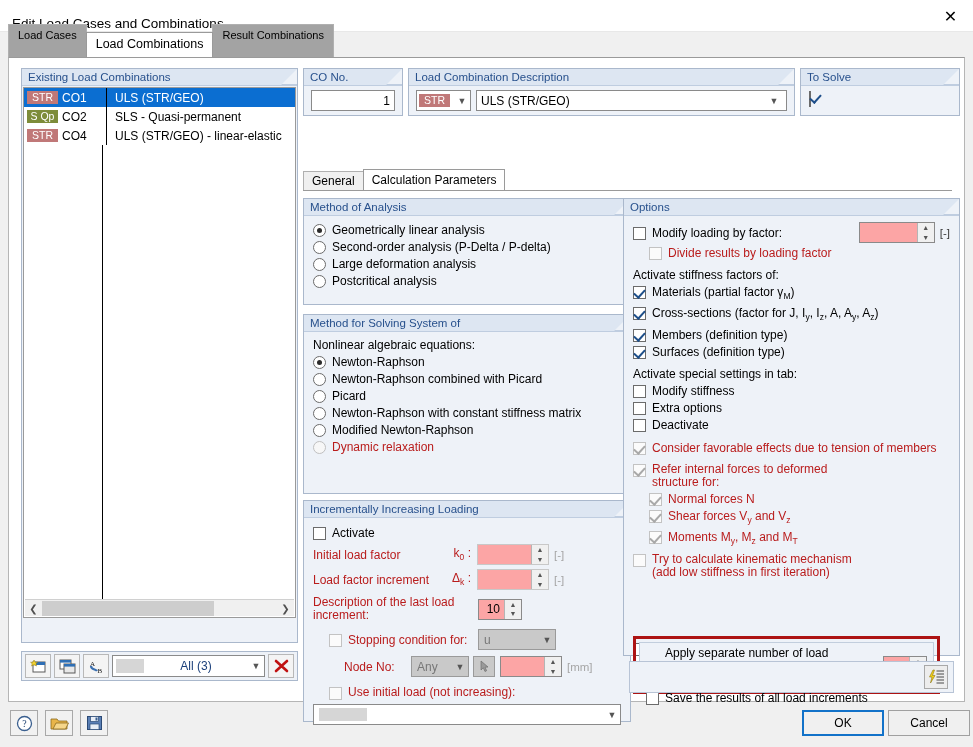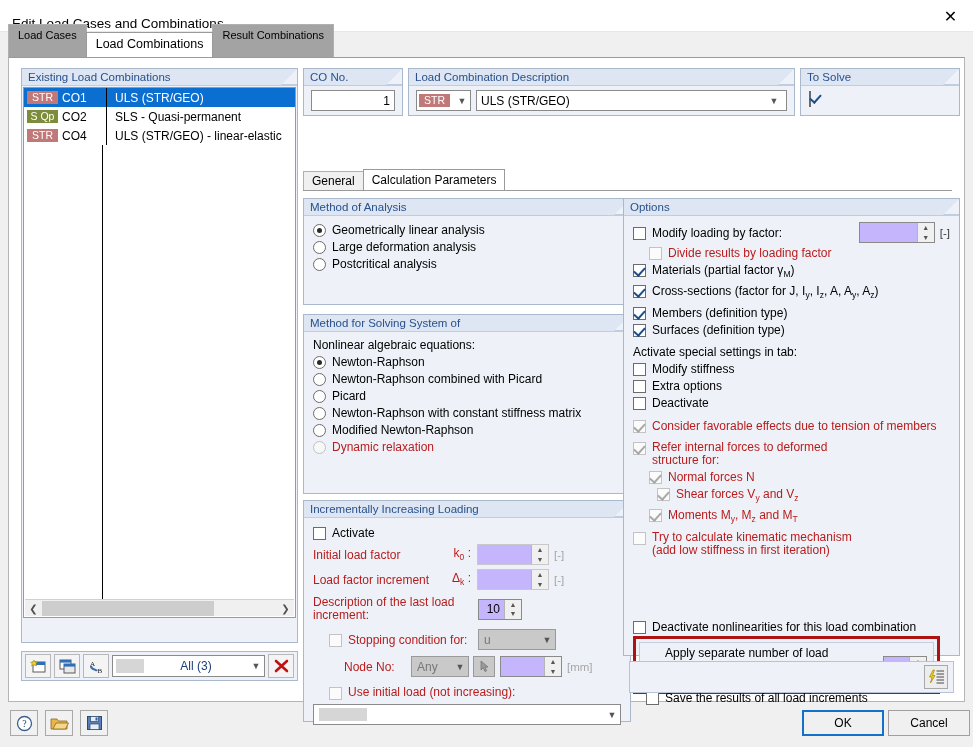--- a/index.html
+++ b/index.html
@@ -186,21 +186,21 @@
     content:""; position:absolute; left:2px; top:0px; width:5px; height:9px;
     border:solid #1e4f8a; border-width:0 2px 2px 0; transform:rotate(42deg);
   }
   .chk.dis { border-color:#c3c3c3; background:#fbfbfb; }
   .chk.dis.on::after { border-color:#a9a9a9; }
   .dim { color:#b91c1c; }
   .lbl { line-height:14px; }
   .sub { font-size:8.5px; vertical-align:sub; }
 
   
-  .spin { display:flex; height:21px; border:1px solid #8a8a8a; background:#c4b5fd; }
+  .spin { display:flex; height:21px; border:1px solid #8a8a8a; background:#fca5a5; }
   .spin > .sv { flex:1; text-align:right; padding:0 4px; line-height:19px; font-size:12px;}
   .spin > .sbtns { width:17px; border-left:1px solid #b5b5b5; background:#f0f0f0;
                    display:flex; flex-direction:column; }
   .sbtns > div { flex:1; display:flex; align-items:center; justify-content:center; font-size:7px; color:#555;}
   .spin.dis { border-color:#c8c8c8; }
   .unit { margin-left:5px; font-size:11.5px; color:#3b3b3b; }
   .unit.dis { color:#a6a6a6; }
 
   .ddl { height:21px; border:1px solid #9a9a9a; background:#c9c9c9; color:#777;
          display:flex; align-items:center; padding-left:5px; font-size:12px;}
@@ -356,20 +356,24 @@
     <div class="itab">General</div>
     <div class="itab active">Calculation Parameters</div>
   </div>
 
   <div class="group" id="analysis-group">
     <div class="gtitle">Method of Analysis</div>
     <div class="gbody" style="padding:4px 9px;">
       <div class="opt">
         <span class="radio on"></span>
         <span class="lbl">Geometrically linear analysis</span>
+      </div>
+      <div class="opt">
+        <span class="radio"></span>
+        <span class="lbl">Second-order analysis (P-Delta / P-delta)</span>
       </div>
       <div class="opt">
         <span class="radio"></span>
         <span class="lbl">Large deformation analysis</span>
       </div>
       <div class="opt">
         <span class="radio"></span>
         <span class="lbl">Postcritical analysis</span>
       </div>
     </div>
@@ -512,20 +516,21 @@
             </span>
         </span>
         <span class="unit">[-]</span>
       </div>
 
       <div class="opt" style="margin-left:16px;">
         <span class="chk dis"></span>
         <span class="lbl dim">Divide results by loading factor</span>
       </div>
 
+      <div style="margin:8px 0 3px 0;">Activate stiffness factors of:</div>
 
       <div class="opt">
         <span class="chk on"></span>
         <span class="lbl">Materials (partial factor γ<span class="sub">M</span>)</span>
       </div>
       <div class="opt">
         <span class="chk on"></span>
         <span class="lbl">Cross-sections (factor for J, I<span class="sub">y</span>, I<span class="sub">z</span>, A, A<span class="sub">y</span>, A<span class="sub">z</span>)</span>
       </div>
       <div class="opt">
@@ -562,21 +567,21 @@
         <span class="lbl dim" style="line-height:13px;">
           <span>Refer internal forces to deformed</span><br>
           <span>structure for:</span>
         </span>
       </div>
 
       <div class="opt" style="margin-left:16px;">
         <span class="chk dis on"></span>
         <span class="lbl dim">Normal forces N</span>
       </div>
-      <div class="opt" style="margin-left:24px;text-align:right;">
+      <div class="opt" style="margin-left:16px;text-align:right;">
         <span class="chk dis on"></span>
         <span class="lbl dim">Shear forces V<span class="sub">y</span> and V<span class="sub">z</span></span>
       </div>
       <div class="opt" style="margin-left:16px;">
         <span class="chk dis on"></span>
         <span class="lbl dim">Moments M<span class="sub">y</span>, M<span class="sub">z</span> and M<span class="sub">T</span></span>
       </div>
 
       <div class="opt" style="margin-top:4px;">
         <span class="chk dis"></span>

